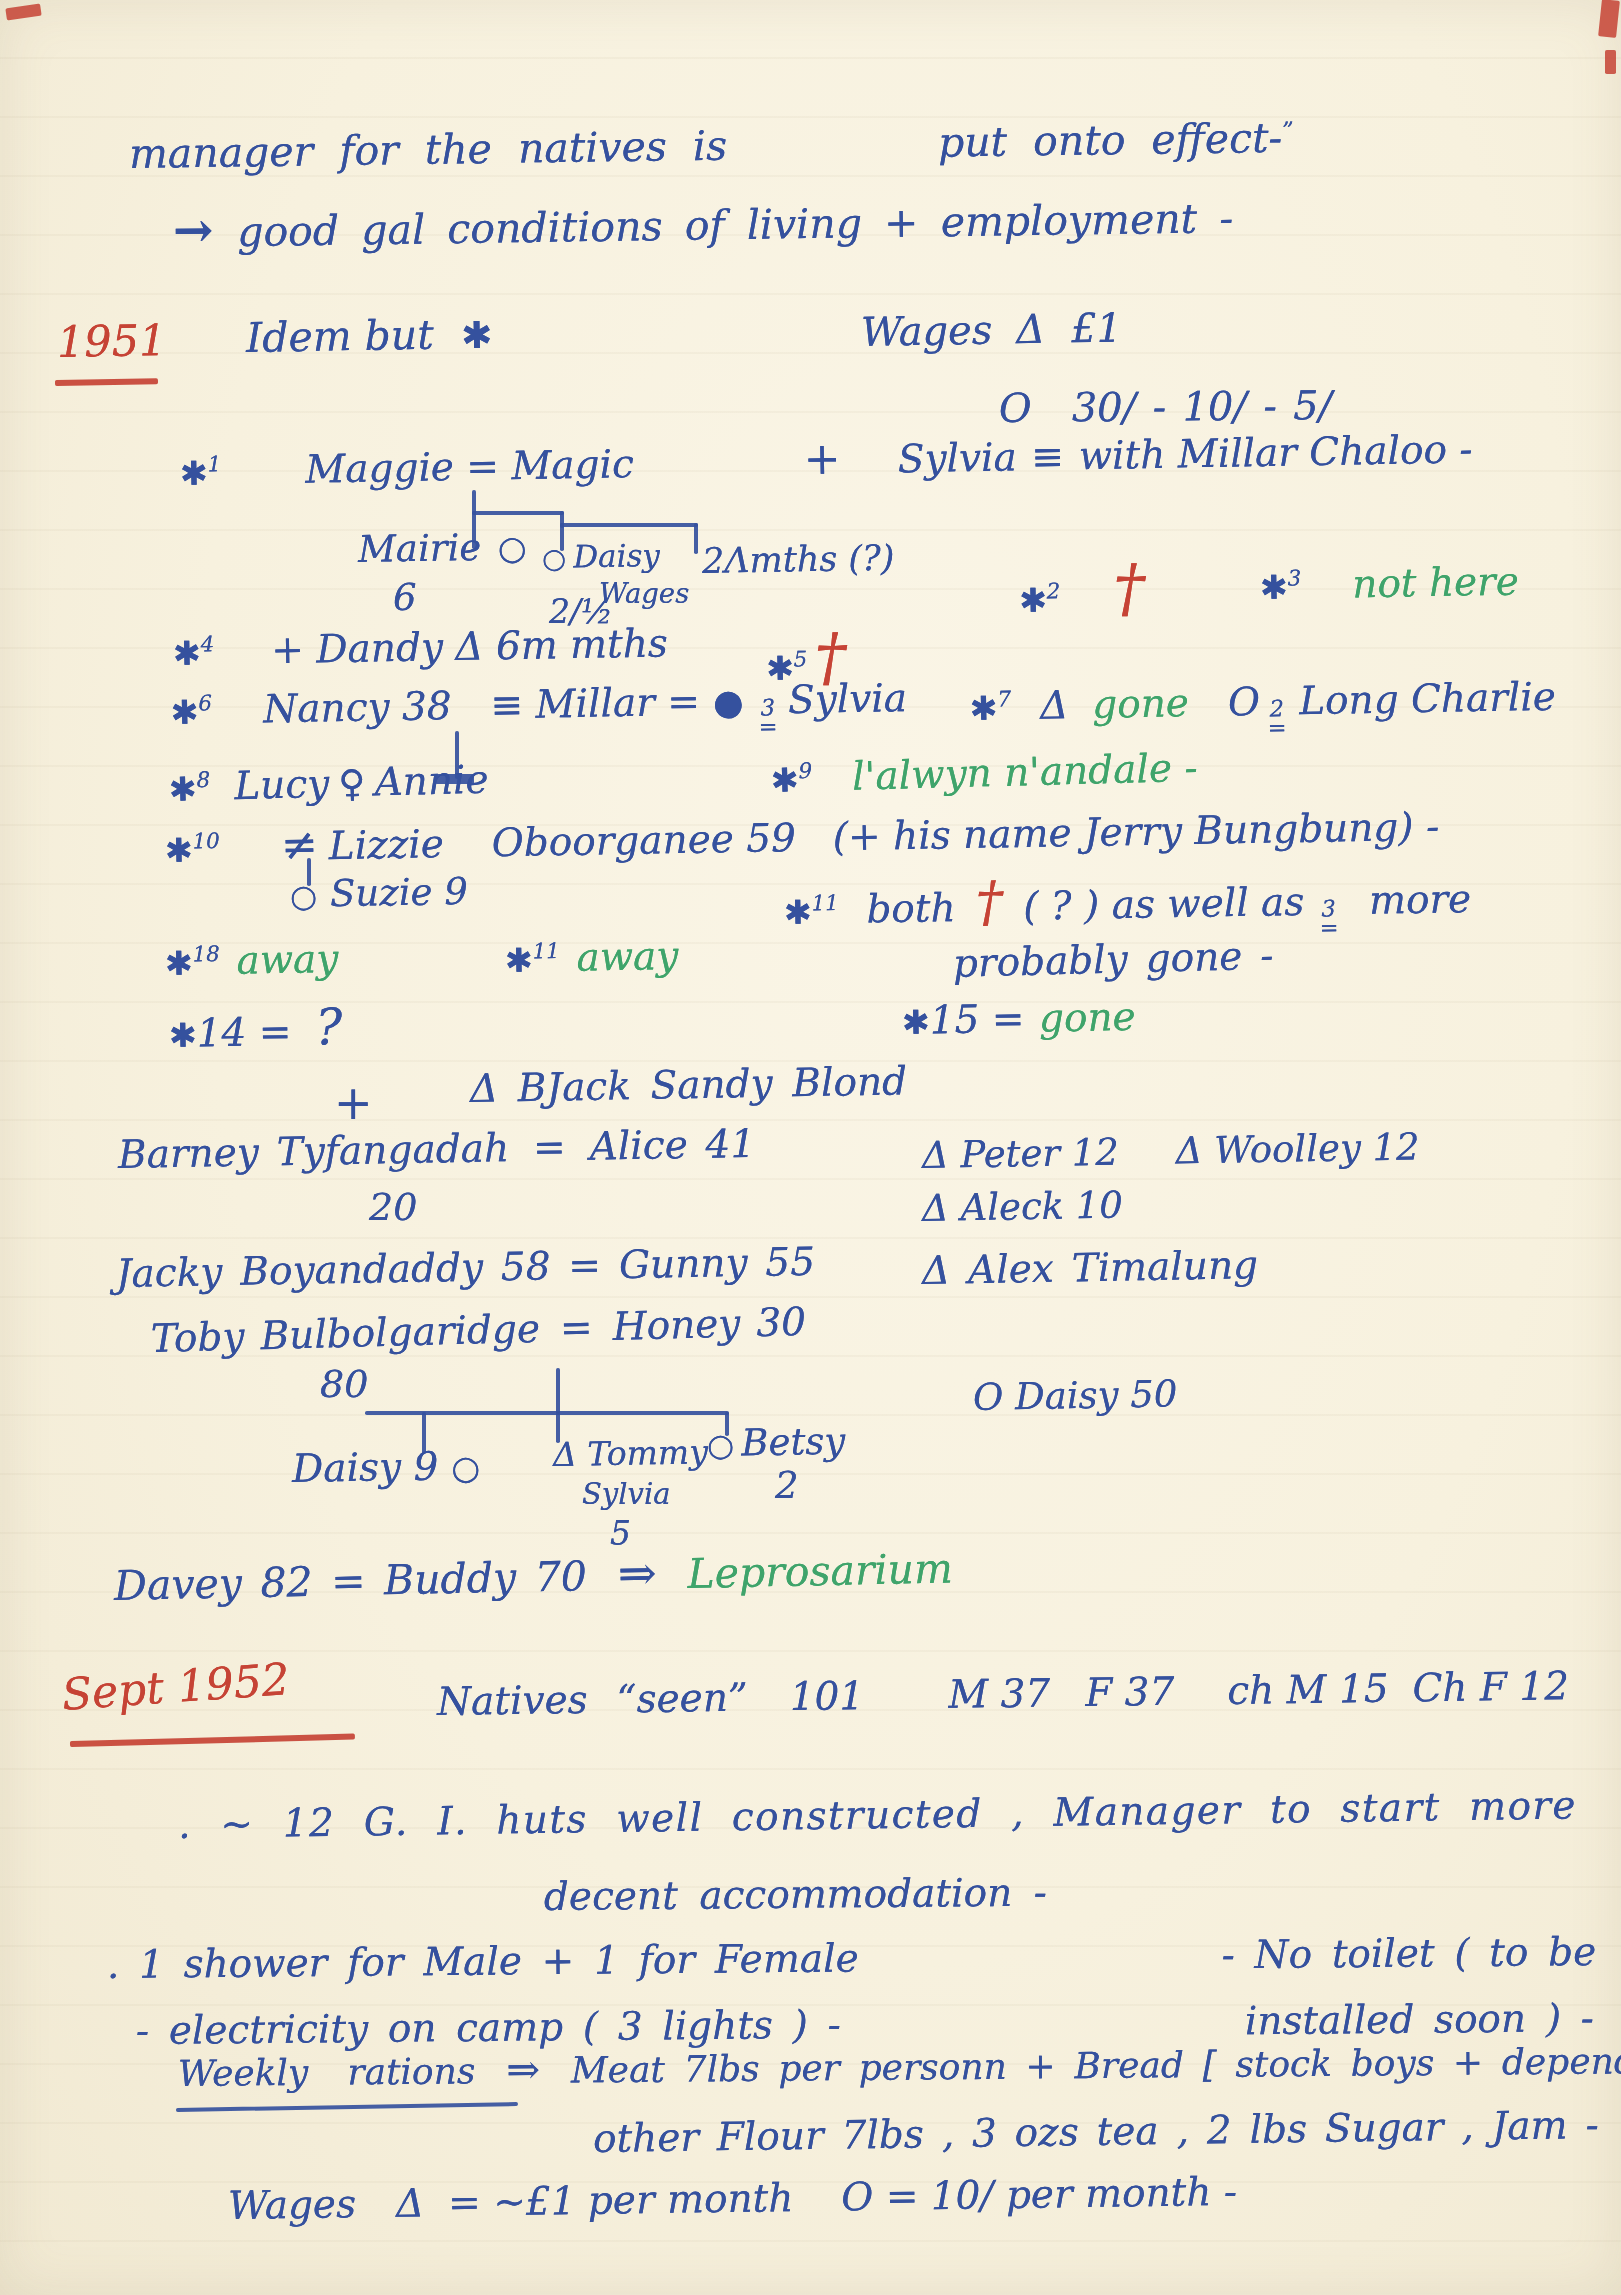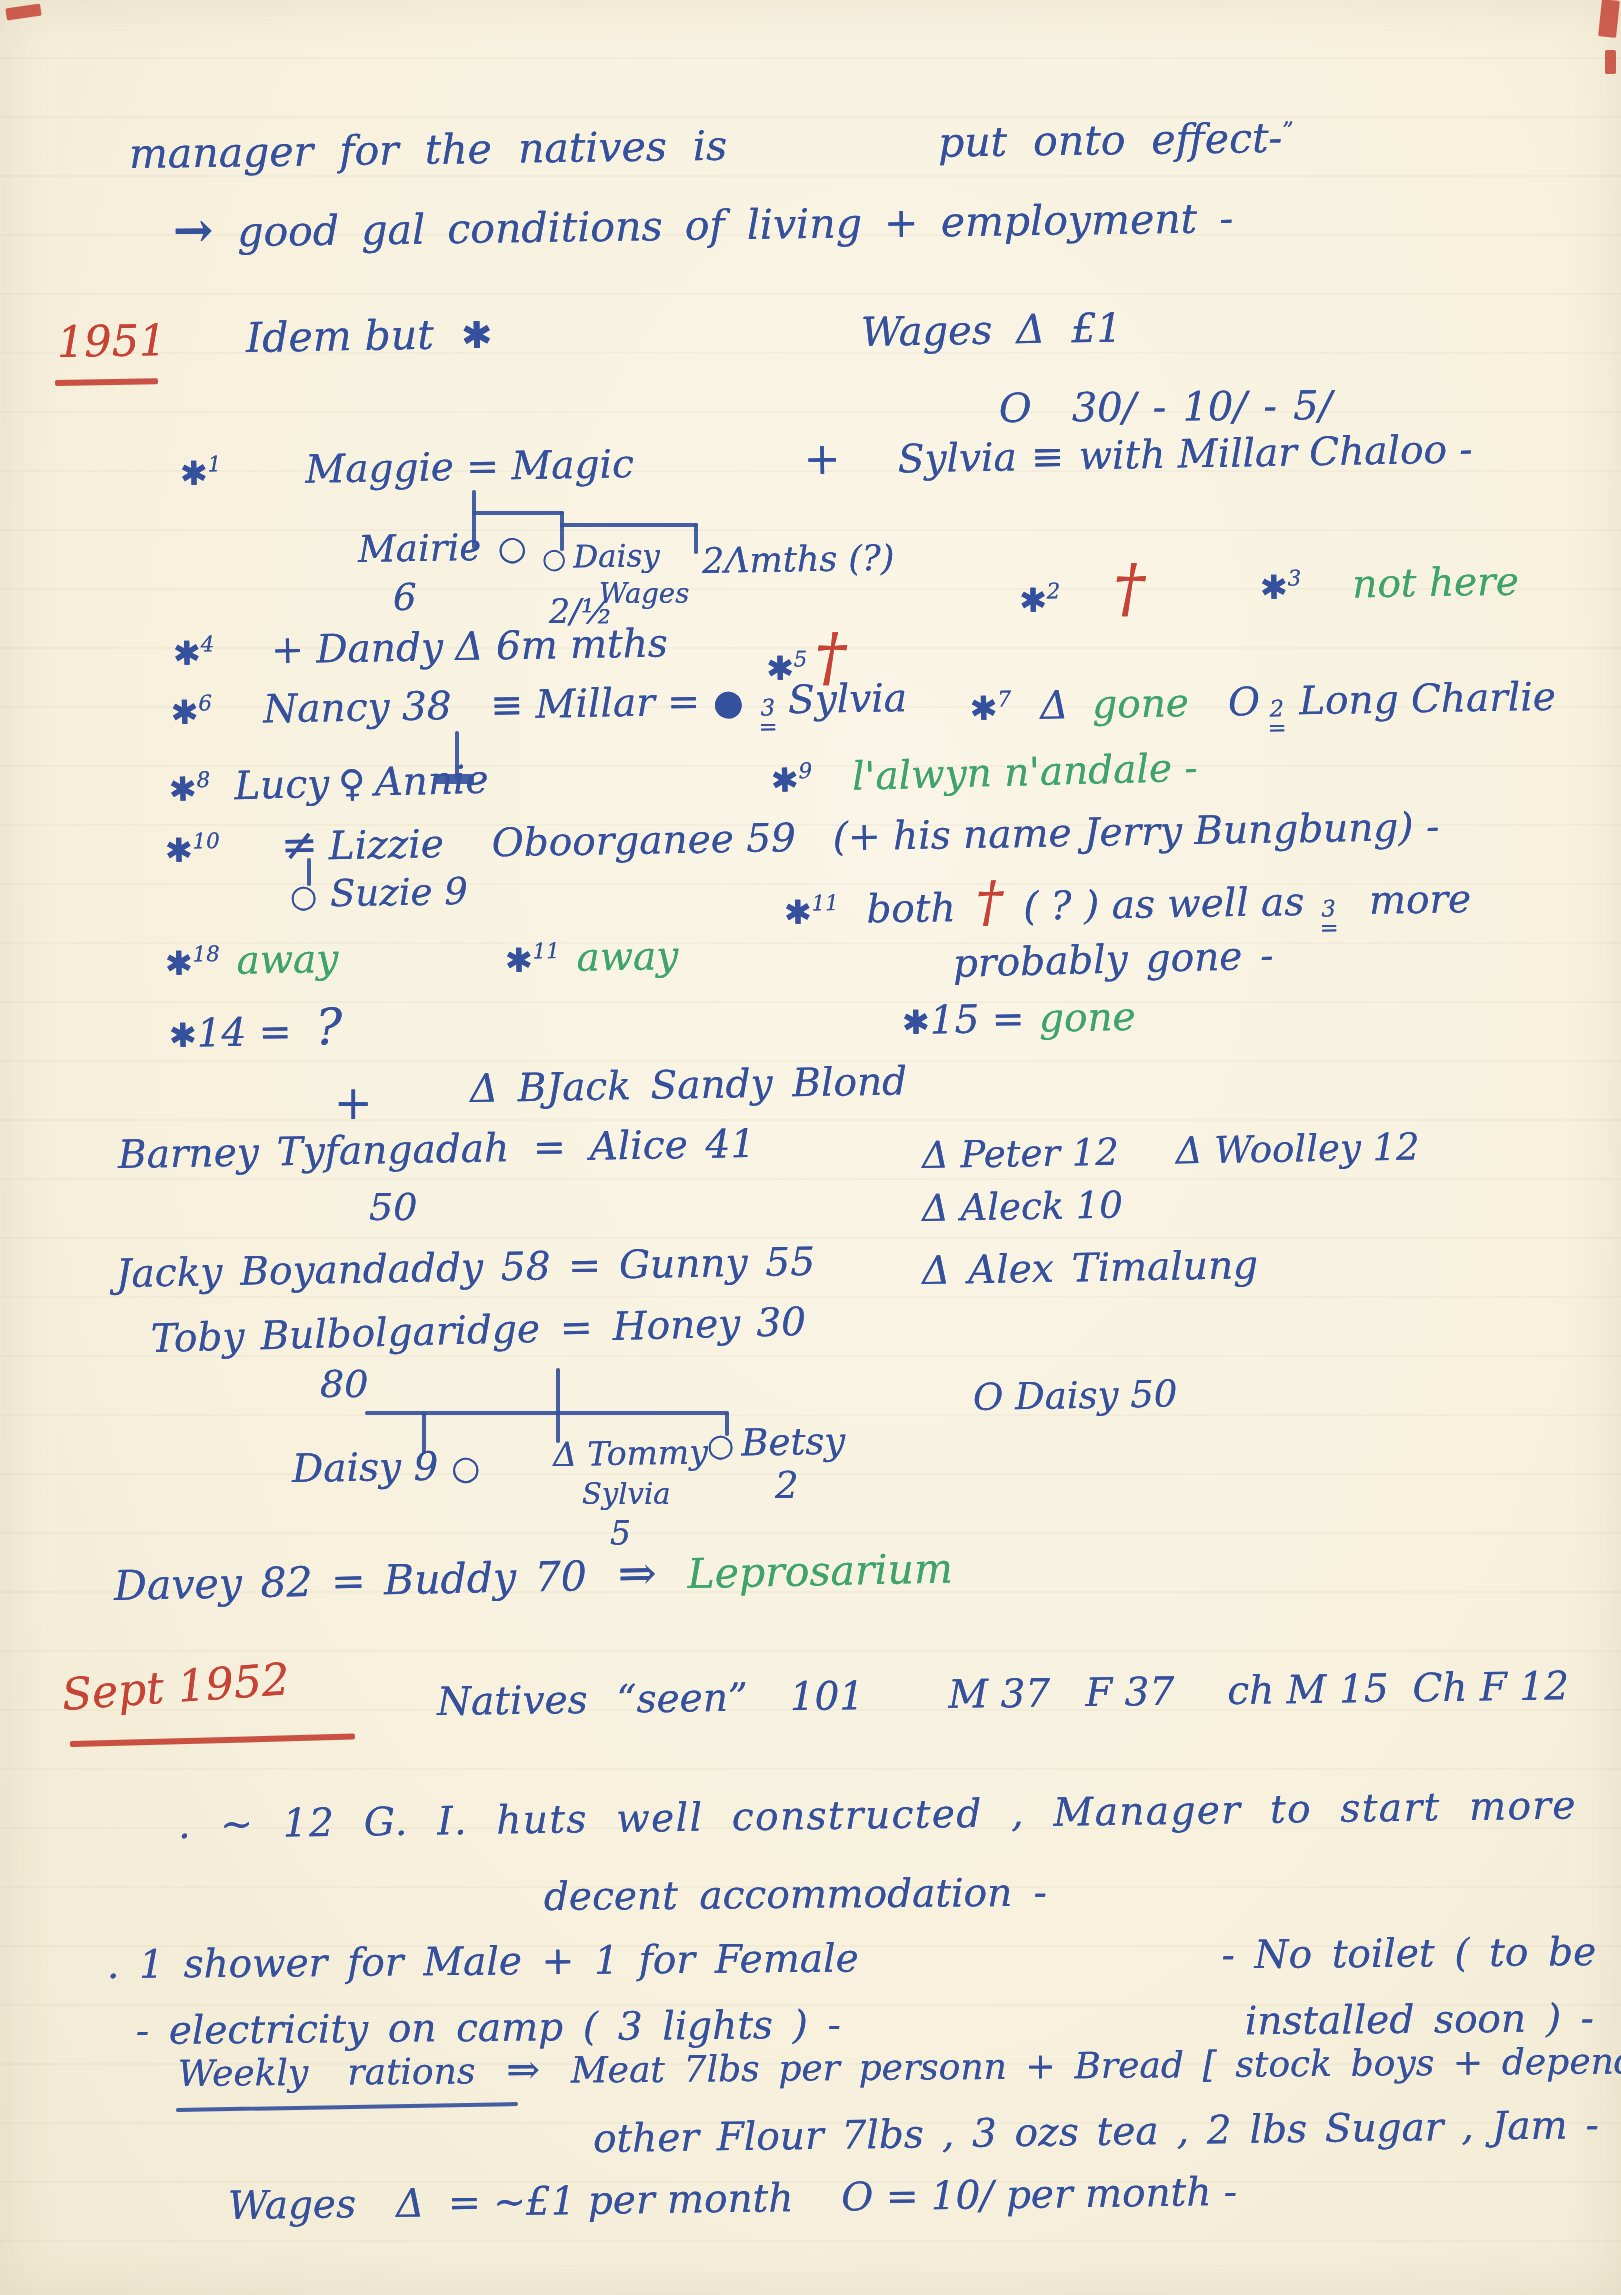--- a/index.html
+++ b/index.html
@@ -88,21 +88,21 @@
           <span>=</span>
         </span><span class="seg" style="margin-left: 31px;">more</span></div>
       <div class="hl c-blue" style="left: 165px; top: 942px; font-size: 39px; transform: rotate(-1deg);"><span class="seg" style="font-size: 33px;">✱</span><span class="seg sup">18</span><span class="seg c-green" style="margin-left: 16.5px;">away</span></div>
       <div class="hl c-blue" style="left: 505px; top: 939px; font-size: 39px; transform: rotate(-1deg);"><span class="seg" style="font-size: 33px;">✱</span><span class="seg sup">11</span><span class="seg c-green" style="margin-left: 16.5px;">away</span></div>
       <div class="hl c-blue" style="left: 953px; top: 944px; font-size: 39px; transform: rotate(-1.5deg); word-spacing: 5.5px;"><span class="seg">probably gone -</span></div>
       <div class="hl c-blue" style="left: 169px; top: 1005px; font-size: 39px; transform: rotate(-1deg);"><span class="seg" style="font-size: 33px;">✱</span><span class="seg">14 =</span><span class="seg" style="font-size: 50px; margin-left: 24px;">?</span></div>
       <div class="hl c-blue" style="left: 902px; top: 1001px; font-size: 39px; transform: rotate(-1deg);"><span class="seg" style="font-size: 33px;">✱</span><span class="seg">15 =</span><span class="seg c-green" style="margin-left: 14.7px;">gone</span></div>
       <div class="hl c-blue" style="left: 334px; top: 1080px; font-size: 46px;"><span class="seg">+</span></div>
       <div class="hl c-blue" style="left: 470px; top: 1069px; font-size: 39px; transform: rotate(-1deg); word-spacing: 7.3px;"><span class="seg">Δ BJack Sandy Blond</span></div>
       <div class="hl c-blue" style="left: 118px; top: 1135px; font-size: 39px; transform: rotate(-1deg); word-spacing: 5.5px;"><span class="seg">Barney Tyfangadah</span><span class="seg" style="margin-left: 24px;">=</span><span class="seg" style="margin-left: 24px;">Alice 41</span></div>
-      <div class="hl c-blue" style="left: 369px; top: 1188px; font-size: 38px;"><span class="seg">50</span></div>
+      <div class="hl c-blue" style="left: 369px; top: 1188px; font-size: 38px;"><span class="seg">20</span></div>
       <div class="hl c-blue" style="left: 922px; top: 1137px; font-size: 37px; transform: rotate(-1deg);"><span class="seg">Δ Peter 12</span><span class="seg" style="margin-left: 57px;">Δ Woolley 12</span></div>
       <div class="hl c-blue" style="left: 922px; top: 1190px; font-size: 37px; transform: rotate(-1deg);"><span class="seg">Δ Aleck 10</span></div>
       <div class="hl c-blue" style="left: 116px; top: 1254px; font-size: 39px; transform: rotate(-1deg); word-spacing: 5.5px;"><span class="seg">Jacky Boyandaddy 58 = Gunny 55</span></div>
       <div class="hl c-blue" style="left: 922px; top: 1251px; font-size: 39px; transform: rotate(-1deg); word-spacing: 5.5px;"><span class="seg">Δ Alex Timalung</span></div>
       <div class="hl c-blue" style="left: 151px; top: 1319px; font-size: 39px; transform: rotate(-1.5deg); word-spacing: 3.7px;"><span class="seg">Toby Bulbolgaridge</span><span class="seg" style="margin-left: 20px;">=</span><span class="seg" style="margin-left: 20px;">Honey 30</span></div>
       <div class="hl c-blue" style="left: 320px; top: 1365px; font-size: 38px;"><span class="seg">80</span></div>
       <div class="hl c-blue" style="left: 973px; top: 1379px; font-size: 37px; transform: rotate(-1deg);"><span class="seg">O Daisy 50</span></div>
       <div class="hl c-blue" style="left: 292px; top: 1449px; font-size: 39px; transform: rotate(-1deg);"><span class="seg">Daisy 9</span><span class="seg" style="font-size: 33px; margin-left: 13px;">○</span></div>
       <div class="hl c-blue" style="left: 553px; top: 1438px; font-size: 33px; transform: rotate(-1deg);"><span class="seg">Δ Tommy</span></div>
       <div class="hl c-blue" style="left: 582px; top: 1480px; font-size: 29px;"><span class="seg">Sylvia</span></div>

